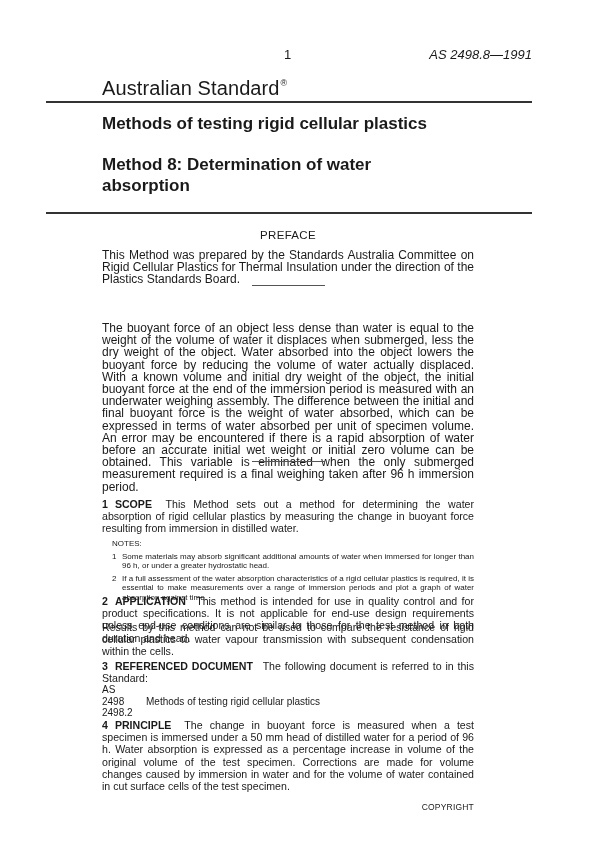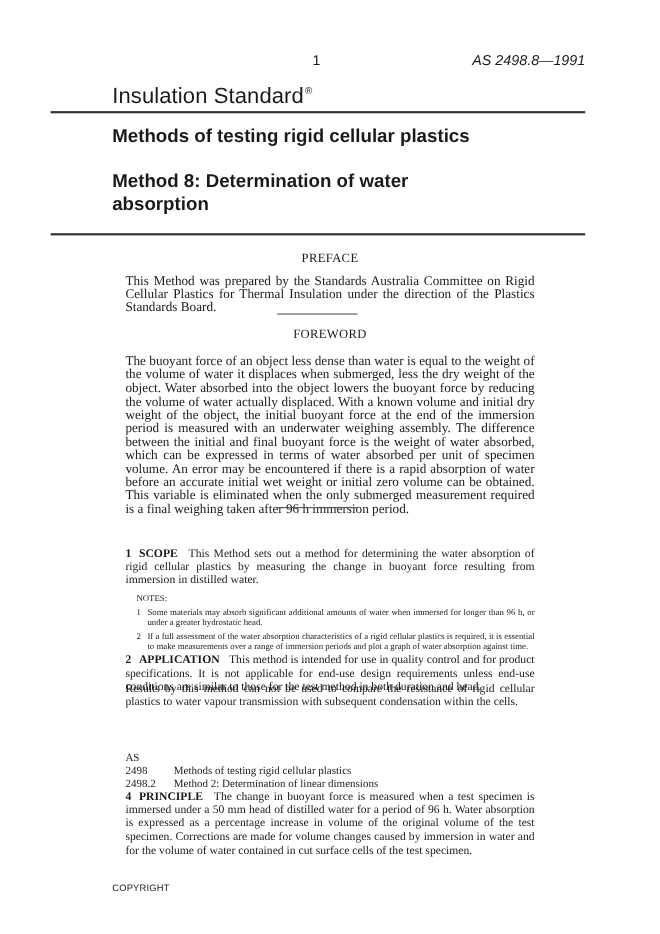--- a/index.html
+++ b/index.html
@@ -1,20 +1,20 @@
 <!DOCTYPE html>
 <html><head>
 <meta charset="utf-8">
 <style>
   html, body { margin: 0; padding: 0; background: #ffffff; }
   body { width: 600px; height: 849px; position: relative; overflow: hidden; color: #1a1a1a; }
   .page { position: absolute; left: 0; top: 0; width: 600px; height: 849px; }
 
   .sans { font-family: "Liberation Sans", "DejaVu Sans", sans-serif; }
-  .serif { font-family: Liberation Serif, serif; margin-left: 12px; }
+  .serif { font-family: Liberation Sans, sans-serif; }
 
   .page-number { position: absolute; left: 284px; top: 47px; font-size: 13px; }
   .std-number { position: absolute; right: 68px; top: 47px; font-size: 13px; font-style: italic; }
 
   .brand { position: absolute; left: 102px; top: 77px; font-size: 20px; font-weight: normal; letter-spacing: 0.1px; }
   .brand sup { font-size: 9px; vertical-align: 9px; margin-left: 1px; }
 
   .rule { position: absolute; left: 46px; width: 486px; height: 2px; background: #333; }
   .rule.top { top: 101px; }
   .rule.bottom { top: 212px; }
@@ -48,47 +48,46 @@
   .notes { position: absolute; left: 112px; width: 362px; top: 539px; font-size: 8px; line-height: 9.6px; }
   .notes .label { margin-bottom: 3px; }
   .note { display: flex; margin-bottom: 3px; }
   .note .n { width: 10px; flex: none; }
   .note .t { flex: 1; text-align: justify; }
 
   .refs { position: absolute; left: 102px; top: 684px; font-size: 10px; line-height: 11.6px; }
   .ref-row { display: flex; }
   .ref-row .code { width: 44px; }
 
-  .copyright { position: absolute; left: 102px; width: 372px; top: 802px; text-align: left; font-size: 8.5px; letter-spacing: 0.2px; }
+  .copyright { position: absolute; left: 102px; width: 372px; top: 802px; text-align: right; font-size: 8.5px; letter-spacing: 0.2px; }
 </style>
 </head>
 <body>
 
 <div class="page">
 
   <div class="page-number sans">1</div>
   <div class="std-number sans">AS 2498.8—1991</div>
 
-  <div class="brand sans"><span>Insulation Standard</span><sup>®</sup></div>
+  <div class="brand sans"><span>Australian Standard</span><sup>®</sup></div>
 
   <div class="rule top"></div>
 
   <div class="title-1 sans">Methods of testing rigid cellular plastics</div>
   <div class="title-2 sans">Method 8: Determination of water absorption</div>
 
   <div class="rule bottom"></div>
 
   <div class="heading h-preface serif">PREFACE</div>
   <div class="body preface-text serif">
       <p>This Method was prepared by the Standards Australia Committee on Rigid Cellular Plastics for Thermal Insulation under the direction of the Plastics Standards Board.</p>
     </div>
 
   <div class="short-rule sr1"></div>
 
-  <div class="heading h-foreword serif">FOREWORD</div>
   <div class="body foreword-text serif">
       <p>The buoyant force of an object less dense than water is equal to the weight of the volume of water it displaces when submerged, less the dry weight of the object. Water absorbed into the object lowers the buoyant force by reducing the volume of water actually displaced. With a known volume and initial dry weight of the object, the initial buoyant force at the end of the immersion period is measured with an underwater weighing assembly. The difference between the initial and final buoyant force is the weight of water absorbed, which can be expressed in terms of water absorbed per unit of specimen volume. An error may be encountered if there is a rapid absorption of water before an accurate initial wet weight or initial zero volume can be obtained. This variable is eliminated when the only submerged measurement required is a final weighing taken after 96 h immersion period.</p>
     </div>
 
   <div class="short-rule sr2"></div>
 
 
   <div class="section s1 serif">
     <span class="sec-num">1</span><span class="sec-title">SCOPE</span>
     <span>This Method sets out a method for determining the water absorption of rigid cellular plastics by measuring the change in buoyant force resulting from immersion in distilled water.</span>
@@ -107,30 +106,33 @@
   </div>
 
   <div class="section s2 serif">
     <span class="sec-num">2</span><span class="sec-title">APPLICATION</span>
     <span>This method is intended for use in quality control and for product specifications. It is not applicable for end-use design requirements unless end-use conditions are similar to those for the test method in both duration and head.</span>
   </div>
   <div class="section s2b serif">
     <span>Results by this method can not be used to compare the resistance of rigid cellular plastics to water vapour transmission with subsequent condensation within the cells.</span>
   </div>
 
+  <div class="section s3 serif">
+    <span class="sec-num">3</span><span class="sec-title">REFERENCED DOCUMENT</span>
+    <span>The following document is referred to in this Standard:</span>
+  </div>
 
   <div class="refs serif">
     <div>AS</div>
     <div class="ref-row">
       <span class="code">2498</span>
       <span>Methods of testing rigid cellular plastics</span>
     </div>
     <div class="ref-row">
       <span class="code">2498.2</span>
-      <span>Method 2: Determination of linear dimensions</span>
     </div>
   </div>
 
   <div class="section s4 serif">
     <span class="sec-num">4</span><span class="sec-title">PRINCIPLE</span>
     <span>The change in buoyant force is measured when a test specimen is immersed under a 50 mm head of distilled water for a period of 96 h. Water absorption is expressed as a percentage increase in volume of the original volume of the test specimen. Corrections are made for volume changes caused by immersion in water and for the volume of water contained in cut surface cells of the test specimen.</span>
   </div>
 
   <div class="copyright sans">COPYRIGHT</div>
 

